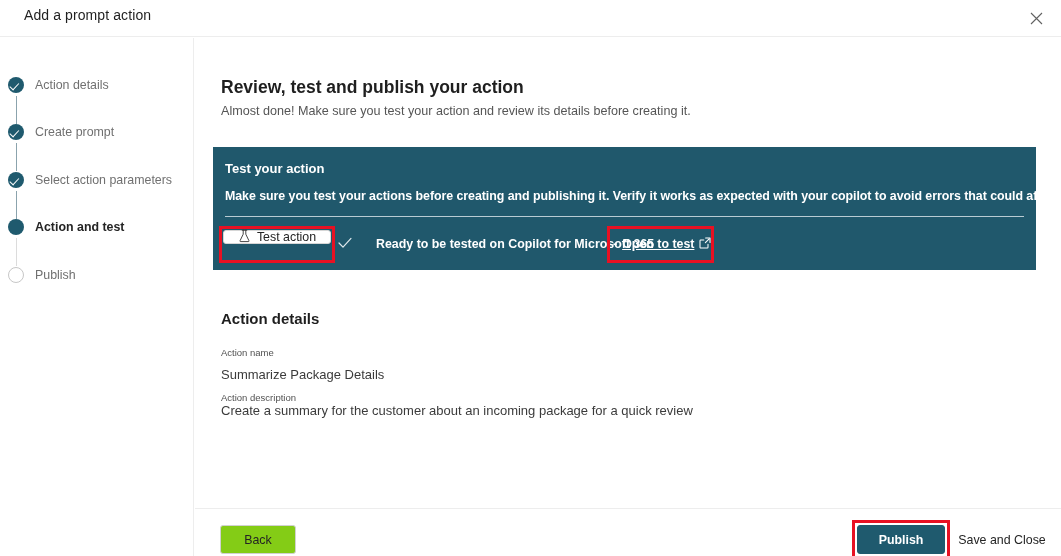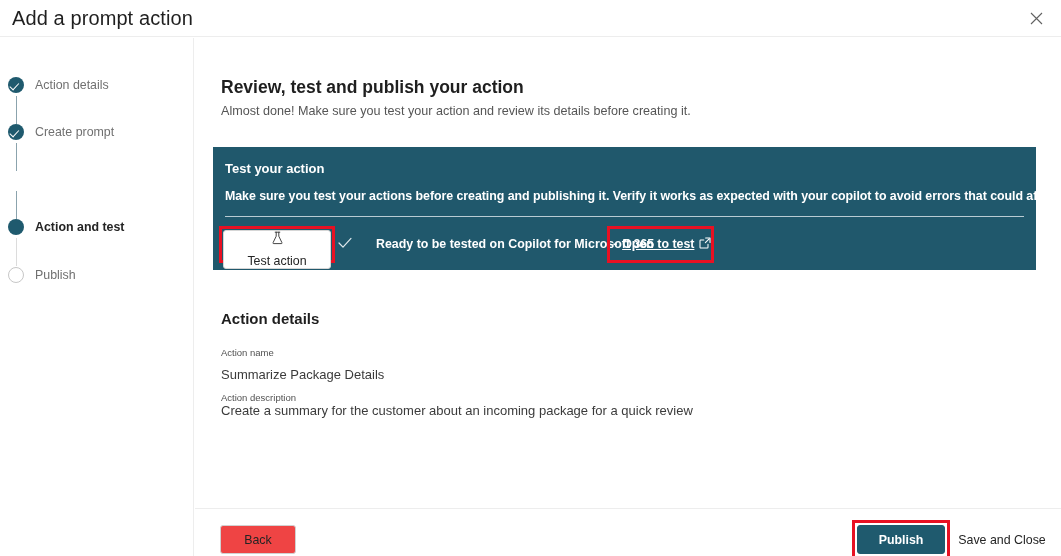--- a/index.html
+++ b/index.html
@@ -20,23 +20,23 @@
   #dialog-header {
     position: absolute;
     left: 0; top: 0;
     width: 1061px;
     height: 37px;
     border-bottom: 1px solid #ededed;
     box-sizing: border-box;
   }
   #dialog-title {
     position: absolute;
-    left: 12px;
+    left: 24px;
     top: 7px;
-    font-size: 20px;
+    font-size: 14px;
     font-weight: 400;
     color: #1f1f1f;
     letter-spacing: .1px;
   }
   #close-button {
     position: absolute;
     right: 10px;
     top: 4px;
     width: 30px;
     height: 28px;
@@ -181,32 +181,31 @@
     width: 116px;
     height: 37px;
     border: 3px solid #e81123;
     box-sizing: border-box;
   }
   #test-action-button {
     position: absolute;
     left: 10px;
     top: 83px;
     width: 108px;
-    height: 39px;
+    height: 14px;
     background: #ffffff;
     border: 1px solid #d6d6d6;
     border-radius: 3px;
     box-sizing: border-box;
     display: flex;
     align-items: center;
     justify-content: center;
     gap: 6px;
     cursor: pointer;
     padding: 0;
-    flex-direction: column;
   }
   #test-action-label {
     font-size: 12.4px;
     color: #242424;
     font-family: "Liberation Sans", sans-serif;
   }
   #ready-row {
     position: absolute;
     left: 125px;
     top: 88px;
@@ -297,21 +296,21 @@
     box-sizing: border-box;
     display: flex;
     align-items: center;
     justify-content: center;
     padding: 0;
   }
   #back-button {
     left: 25px;
     top: 16px;
     width: 76px;
-    background: #ef4444;
+    background: #84cc16;
     border: 1px solid #d1d1d1;
     color: #242424;
   }
   #publish-highlight {
     position: absolute;
     left: 657px;
     top: 11px;
     width: 98px;
     height: 39px;
     border: 3px solid #e81123;
@@ -356,20 +355,24 @@
     <span class="step-label">Action details</span>
   </div>
   <div class="step-connector" style="top:58px;height:28px"></div>
 
   <div class="step" style="top:85px">
     <span class="step-marker done"></span>
     <span class="step-label">Create prompt</span>
   </div>
   <div class="step-connector" style="top:105px;height:28px"></div>
 
+  <div class="step" style="top:133px">
+    <span class="step-marker done"></span>
+    <span class="step-label">Select action parameters</span>
+  </div>
   <div class="step-connector" style="top:153px;height:28px"></div>
 
   <div class="step" style="top:180px">
     <span class="step-marker current"></span>
     <span class="step-label current-label">Action and test</span>
   </div>
   <div class="step-connector faint" style="top:200px;height:28px"></div>
 
   <div class="step" style="top:228px">
     <span class="step-marker pending"></span>

